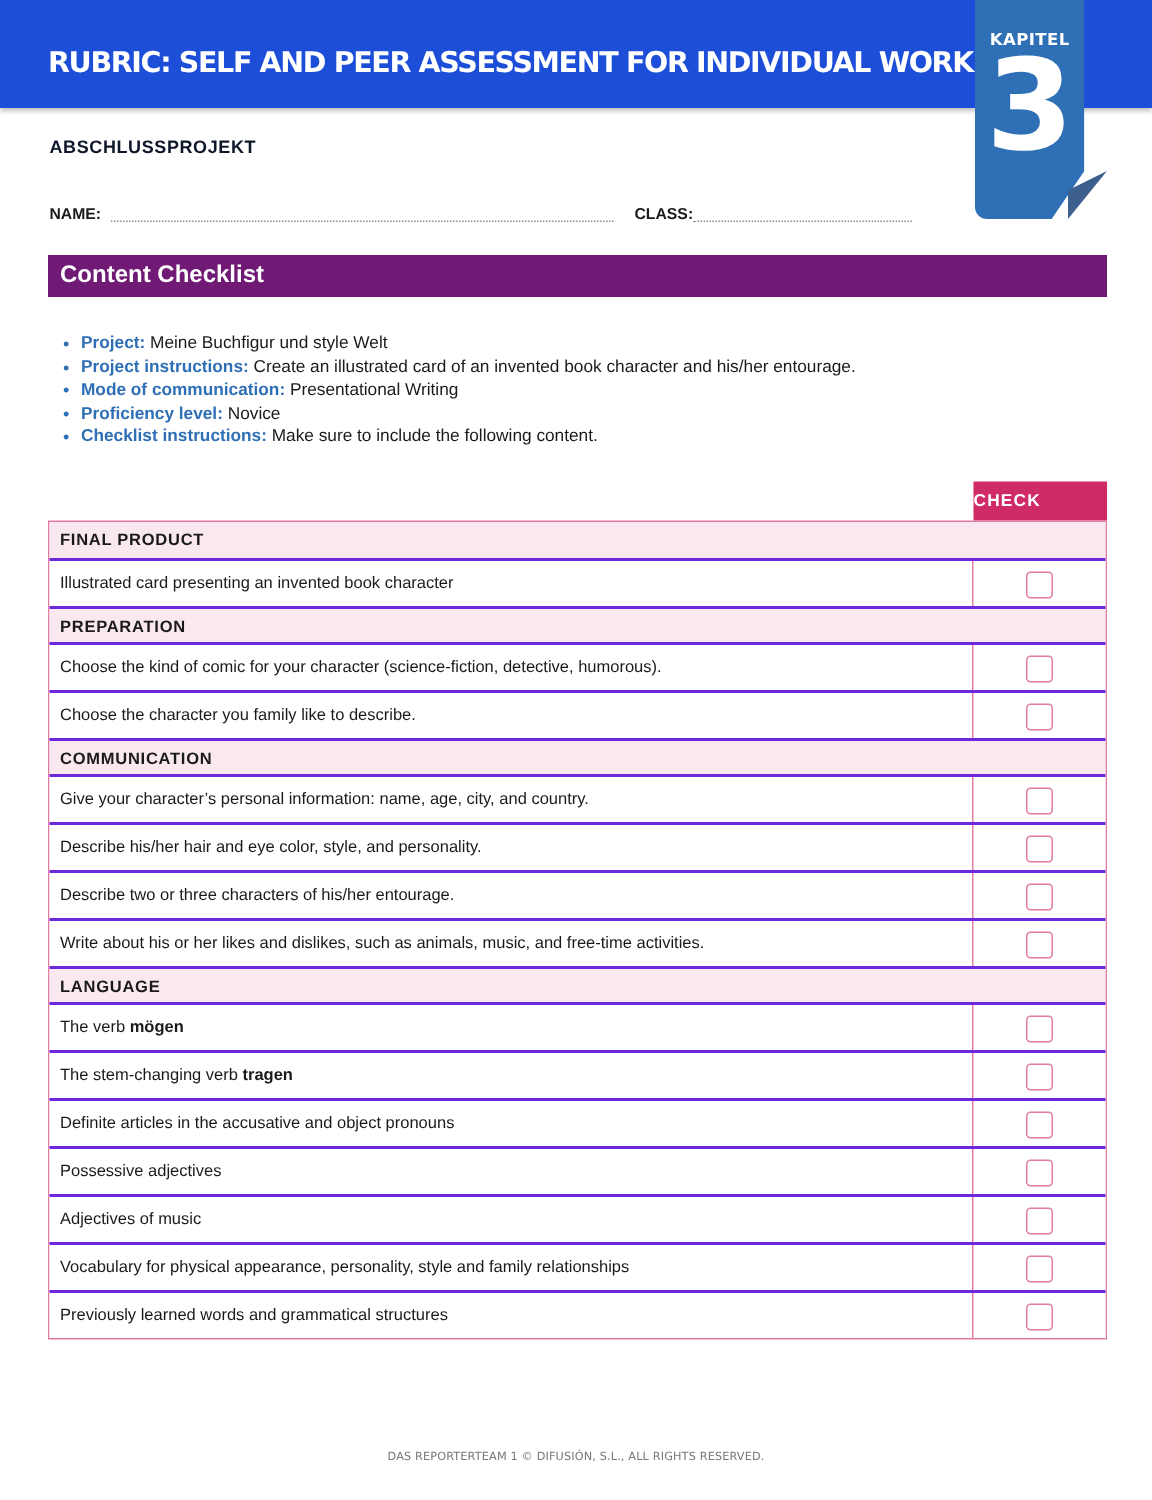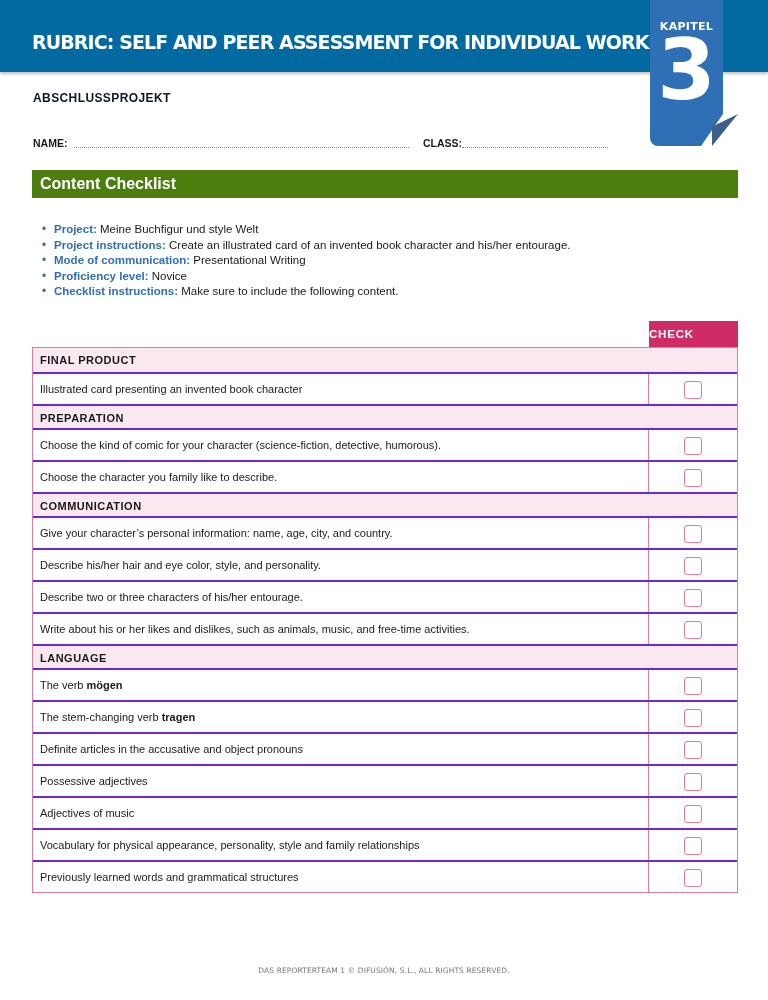--- a/index.html
+++ b/index.html
@@ -1,21 +1,21 @@
 <!DOCTYPE html>
 <html><head>
   <meta charset="utf-8">
   <style>
     * { box-sizing: border-box; margin: 0; padding: 0; }
     html, body { width: 768px; height: 1000px; background: #ffffff; overflow: hidden; }
     body { position: relative; font-family: "Liberation Sans", sans-serif; color: #1a1a1a; }
 
     .top-banner {
       position: absolute; left: 0; top: 0; width: 768px; height: 72px;
-      background: #0369a1;
+      background: #1d4ed8;
       box-shadow: 0 2px 3px rgba(0,0,0,0.25);
     }
     .top-banner .title {
       position: absolute; left: 32px; top: 31px;
       font-family: "DejaVu Sans", sans-serif; font-weight: bold;
       font-size: 19px; letter-spacing: -0.9px; color: #ffffff;
       white-space: nowrap;
     }
 
     .chapter-tab {
@@ -50,21 +50,21 @@
     .field-row { position: absolute; top: 137px; left: 0; height: 14px; width: 768px; }
     .field-label { position: absolute; top: 0; font-size: 10.5px; font-weight: bold; color: #1a1a1a; }
     .field-line { position: absolute; top: 10px; height: 0; border-bottom: 1px dotted #888; }
     .name-label { left: 33px; }
     .name-line { left: 74px; width: 335px; }
     .class-label { left: 423px; }
     .class-line { left: 462px; width: 146px; }
 
     .section-bar {
       position: absolute; left: 32px; top: 170px; width: 706px; height: 28px;
-      background: #4d7c0f;
+      background: #701a75;
     }
     .section-bar .text {
       position: absolute; left: 8px; top: 5px;
       color: #ffffff; font-size: 16px; font-weight: bold;
     }
 
     .info-list { position: absolute; left: 42px; top: 222px; list-style: none; }
     .info-list li { font-size: 11.5px; line-height: 15.5px; white-space: nowrap; position: relative; padding-left: 12px; }
     .info-list li .bullet { position: absolute; left: 0; top: 0; color: #2f6fb5; font-size: 12px; }
     .info-list li .key { color: #2f6fb5; font-weight: bold; }

